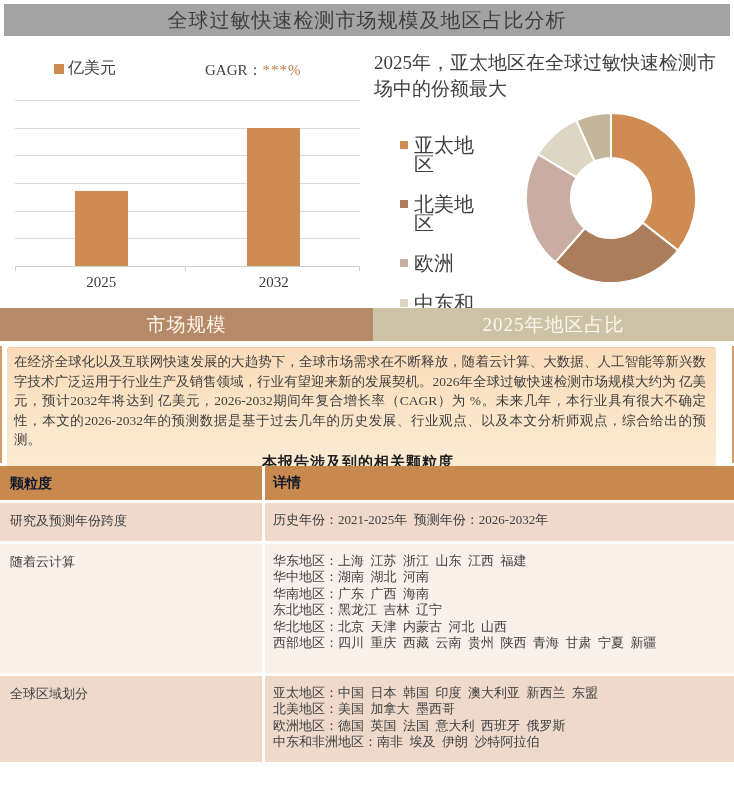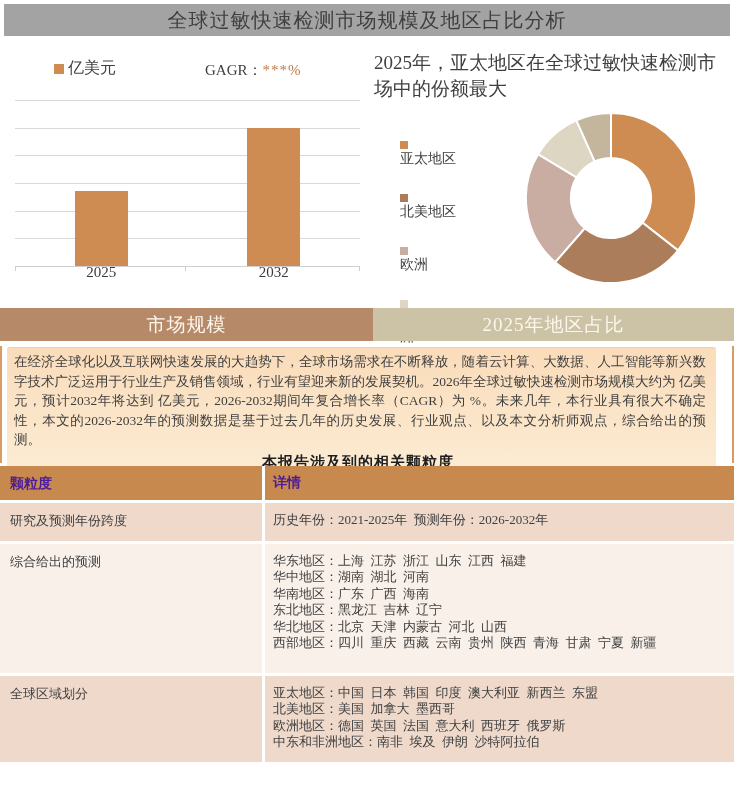--- a/index.html
+++ b/index.html
@@ -22,26 +22,26 @@
   .cagr-value{color:#bf7845;letter-spacing:1px;}
   .plot{
     position:absolute;left:15px;top:64px;width:345px;height:166px;
     background-image:repeating-linear-gradient(to bottom,#d9d9d9 0,#d9d9d9 1px,transparent 1px,transparent 27.66px);
     border-bottom:1px solid #cfcfcf;
   }
   .bars{position:absolute;left:0;top:0;width:100%;height:100%;display:flex;justify-content:space-around;align-items:flex-end;}
   .bar{width:53px;}
   .tick{position:absolute;top:100%;width:1px;height:5px;background:#cfcfcf;}
   .tick.t0{left:0;} .tick.t1{left:49.3%;} .tick.t2{right:0;}
-  .x-labels{position:absolute;left:15px;top:228px;width:345px;display:flex;justify-content:space-around;font-size:15px;color:#3a3a3a;}
+  .x-labels{position:absolute;left:15px;top:238px;width:345px;display:flex;justify-content:space-around;font-size:15px;color:#3a3a3a;}
   
   .donut-panel{position:absolute;left:370px;top:0;width:364px;height:272px;}
   .donut-title{position:absolute;left:4px;top:14px;width:350px;font-size:19px;line-height:26px;color:#3f3f3f;}
   .pie-legend{position:absolute;left:30px;top:100px;width:104px;list-style:none;margin:0;padding:0;}
-  .pie-legend li{display:flex;margin-bottom:21px;font-size:14px;line-height:19px;flex-direction:column;}
+  .pie-legend li{display:flex;margin-bottom:21px;font-size:20px;line-height:19px;}
   .pie-legend .sq{flex:0 0 8px;width:8px;height:8px;margin:5px 6px 0 0;}
   .pie-legend .lbl{max-width:66px;}
   .donut-svg{position:absolute;left:153px;top:74px;}
   
   .tabs{position:absolute;top:308px;left:0;width:734px;height:33px;display:flex;}
   .tab{display:flex;align-items:center;justify-content:center;font-size:19px;letter-spacing:1px;color:#fdf6ec;}
   .tab-left{width:373px;background:#b68a69;}
   .tab-right{flex:1;background:#ccc3a7;}
   
   .edge{position:absolute;top:346px;height:117px;width:2px;background:#da9c64;}
@@ -53,21 +53,21 @@
   }
   .para{margin:0;padding:0 0 0 4px;font-size:13.5px;line-height:19.5px;color:#3f3f3f;text-align:justify;}
   .granularity-heading{margin-top:3px;text-align:center;font-size:15px;font-weight:bold;color:#1f1f1f;letter-spacing:1px;}
   
   .gtable{position:absolute;top:466px;left:0;width:734px;bottom:0;font-size:13px;}
   .trow{display:flex;margin-bottom:3px;}
   .trow .c1{width:262px;box-sizing:border-box;padding:9px 6px 0 10px;}
   .trow .cgap{width:3px;background:#ffffff;}
   .trow .c2{flex:1;box-sizing:border-box;padding:9px 6px 0 8px;white-space:pre-wrap;line-height:16.4px;}
   .thead{height:34px;margin-bottom:3px;display:flex;background:#ffffff;}
-  .thead .c1,.thead .c2{background:#c8894f;color:#4c1d95;font-weight:bold;font-size:14px;padding-top:9px;}
+  .thead .c1,.thead .c2{background:#c8894f;color:#0f172a;font-weight:bold;font-size:14px;padding-top:9px;}
   .row-odd .c1,.row-odd .c2{background:#eed9cb;}
   .row-even .c1,.row-even .c2{background:#f9f0ea;}
   .r1{height:38px;} .r2{height:129px;} .r3{height:86px;} .r4{height:40px;margin-bottom:0;}
 </style>
 </head>
 <body>
 
 <div class="page">
 
   <div class="title-bar">全球过敏快速检测市场规模及地区占比分析</div>
@@ -144,21 +144,21 @@
       <div class="c1">颗粒度</div>
       <div class="cgap"></div>
       <div class="c2">详情</div>
     </div>
     <div class="trow row-odd r1">
       <div class="c1">研究及预测年份跨度</div>
       <div class="cgap"></div>
       <div class="c2">历史年份：2021-2025年  预测年份：2026-2032年</div>
     </div>
     <div class="trow row-even r2">
-      <div class="c1">综合给出的预测</div>
+      <div class="c1">随着云计算</div>
       <div class="cgap"></div>
       <div class="c2">华东地区：上海  江苏  浙江  山东  江西  福建
 华中地区：湖南  湖北  河南
 华南地区：广东  广西  海南
 东北地区：黑龙江  吉林  辽宁
 华北地区：北京  天津  内蒙古  河北  山西
 西部地区：四川  重庆  西藏  云南  贵州  陕西  青海  甘肃  宁夏  新疆</div>
     </div>
     <div class="trow row-odd r3">
       <div class="c1">全球区域划分</div>

